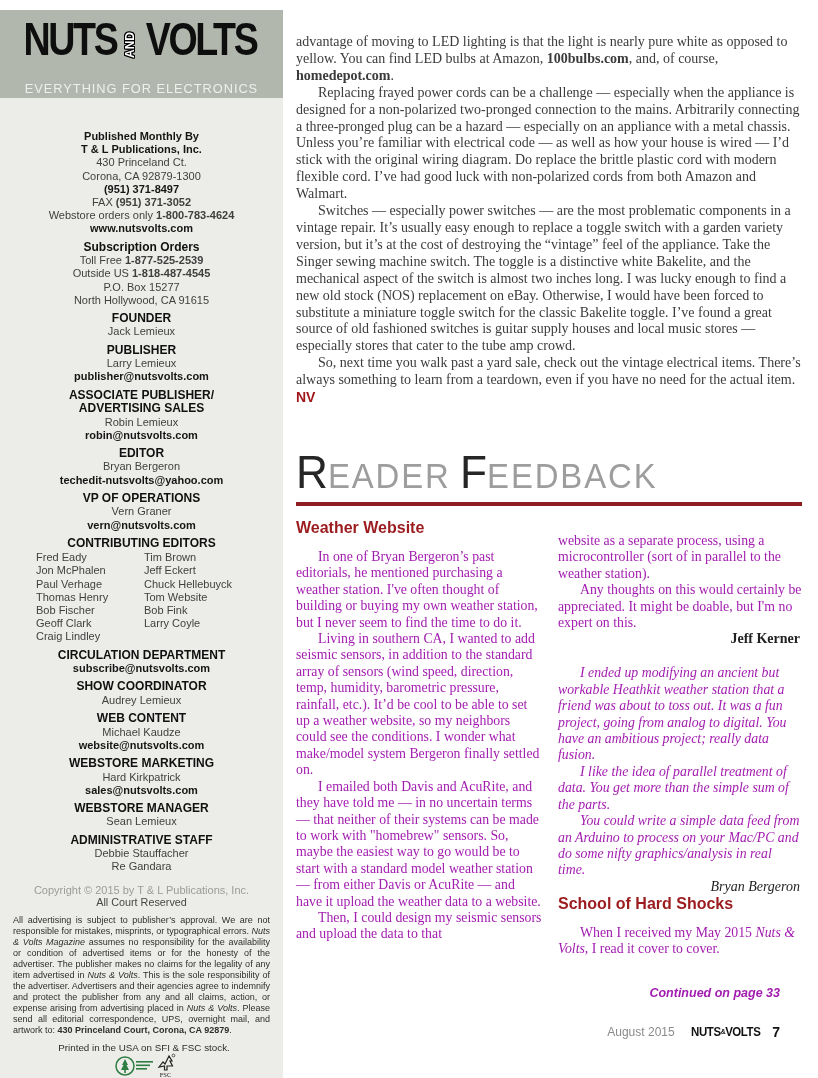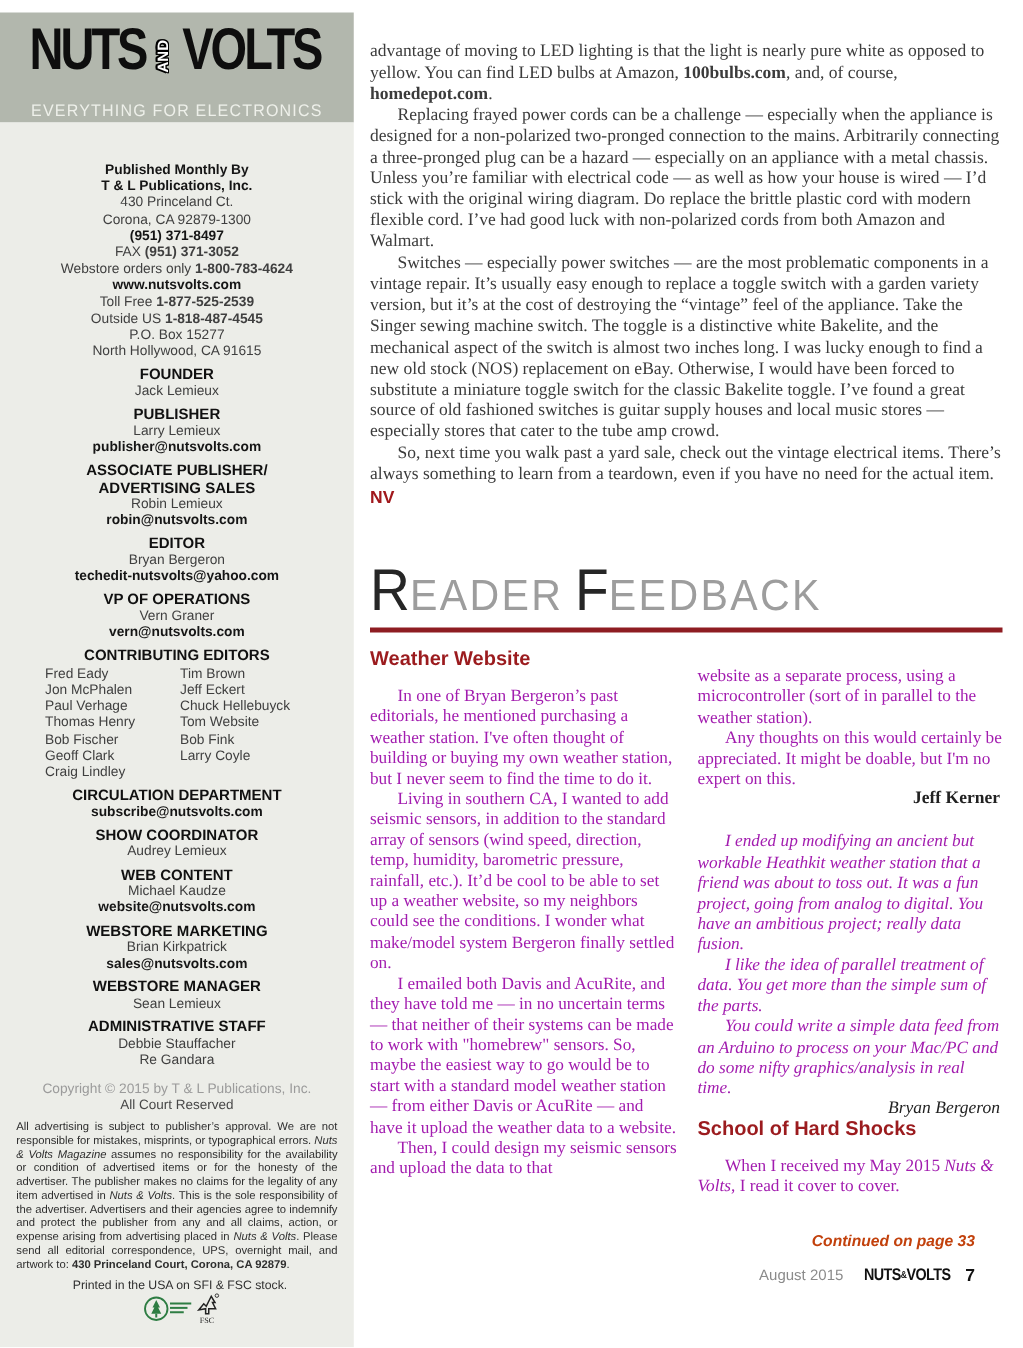--- a/index.html
+++ b/index.html
@@ -55,22 +55,22 @@
   .colL{width:248px;margin-right:14px;}
   .colR{width:244px;padding-top:14px;}
   .col-head{font-weight:bold;font-size:16px;color:#9b1b1e;margin:0 0 12px 0;
             font-family:"Liberation Sans",sans-serif;}
   .col-head.second{}
   .colp{font-family:"Liberation Serif",serif;font-size:13.8px;line-height:16.4px;color:#a21caf;margin:0;}
   .sig{font-family:"Liberation Serif",serif;font-size:14px;font-weight:bold;text-align:right;
        margin:0 2px 18px 0;color:#222;}
   .sig.reply{font-weight:normal;font-style:italic;margin-bottom:0;}
   .continued{font-family:"Liberation Sans",sans-serif;font-style:italic;font-weight:bold;
-             font-size:12.5px;color:#c2410c;text-align:right;margin-top:28px;padding-right:22px;}
-  .pagefoot{margin-top:12px;display:flex;justify-content:flex-end;align-items:center;
+             font-size:12.5px;color:#a21caf;text-align:right;margin-top:28px;padding-right:22px;}
+  .pagefoot{margin-top:24px;display:flex;justify-content:flex-end;align-items:center;
             padding-right:22px;color:#8b8b8b;font-size:12px;}
   .mini-logo{display:inline-block;font-weight:bold;color:#111;font-size:13.5px;
              letter-spacing:-0.5px;transform:scaleX(0.85);margin:0 6px 0 10px;}
   .mini-amp{font-size:8px;vertical-align:2px;}
   .pageno{font-weight:bold;color:#111;font-size:14px;}
 </style>
 </head>
 <body>
 
 <div class="page">
@@ -88,20 +88,21 @@
     <div>
 
     <div class="sline b"><span>Published Monthly By</span></div>
         <div class="sline b"><span>T &amp; L Publications, Inc.</span></div>
         <div class="sline n"><span>430 Princeland Ct.</span></div>
         <div class="sline n"><span>Corona, CA 92879-1300</span></div>
         <div class="sline b"><span>(951) 371-8497</span></div>
         <div class="sline n"><span>FAX </span><span class="b">(951) 371-3052</span></div>
         <div class="sline n"><span>Webstore orders only </span><span class="b">1-800-783-4624</span></div>
         <div class="sline b"><span>www.nutsvolts.com</span></div>
+        <div class="sline h"><span>Subscription Orders</span></div>
         <div class="sline n"><span>Toll Free </span><span class="b">1-877-525-2539</span></div>
         <div class="sline n"><span>Outside US </span><span class="b">1-818-487-4545</span></div>
         <div class="sline n"><span>P.O. Box 15277</span></div>
         <div class="sline n"><span>North Hollywood, CA 91615</span></div>
         <div class="sline h"><span>FOUNDER</span></div>
         <div class="sline n"><span>Jack Lemieux</span></div>
         <div class="sline h"><span>PUBLISHER</span></div>
         <div class="sline n"><span>Larry Lemieux</span></div>
         <div class="sline b"><span>publisher@nutsvolts.com</span></div>
         <div class="sline h"><span>ASSOCIATE PUBLISHER/</span></div>
@@ -140,21 +141,21 @@
     <div>
 
     <div class="sline h"><span>CIRCULATION DEPARTMENT</span></div>
         <div class="sline b"><span>subscribe@nutsvolts.com</span></div>
         <div class="sline h"><span>SHOW COORDINATOR</span></div>
         <div class="sline n"><span>Audrey Lemieux</span></div>
         <div class="sline h"><span>WEB CONTENT</span></div>
         <div class="sline n"><span>Michael Kaudze</span></div>
         <div class="sline b"><span>website@nutsvolts.com</span></div>
         <div class="sline h"><span>WEBSTORE MARKETING</span></div>
-        <div class="sline n"><span>Brian Kirkpatrick</span></div>
+        <div class="sline n"><span>Hard Kirkpatrick</span></div>
         <div class="sline b"><span>sales@nutsvolts.com</span></div>
         <div class="sline h"><span>WEBSTORE MANAGER</span></div>
         <div class="sline n"><span>Sean Lemieux</span></div>
         <div class="sline h"><span>ADMINISTRATIVE STAFF</span></div>
         <div class="sline n"><span>Debbie Stauffacher</span></div>
         <div class="sline n"><span>Re Gandara</span></div>
       </div>
     <div class="copyline">Copyright © 2015 by T &amp; L Publications, Inc.</div>
     <div class="rightsline">All Court Reserved</div>
     <div class="fine"><span>All advertising is subject to publisher’s approval. We are not responsible for mistakes, misprints, or typographical errors. </span><span class="i">Nuts &amp; Volts Magazine</span><span> assumes no responsibility for the availability or condition of advertised items or for the honesty of the advertiser. The publisher makes no claims for the legality of any item advertised in </span><span class="i">Nuts &amp; Volts</span><span>. This is the sole responsibility of the advertiser. Advertisers and their agencies agree to indemnify and protect the publisher from any and all claims, action, or expense arising from advertising placed in </span><span class="i">Nuts &amp; Volts</span><span>. Please send all editorial correspondence, UPS, overnight mail, and artwork to: </span><span class="b">430 Princeland Court, Corona, CA 92879</span><span>.</span></div>

